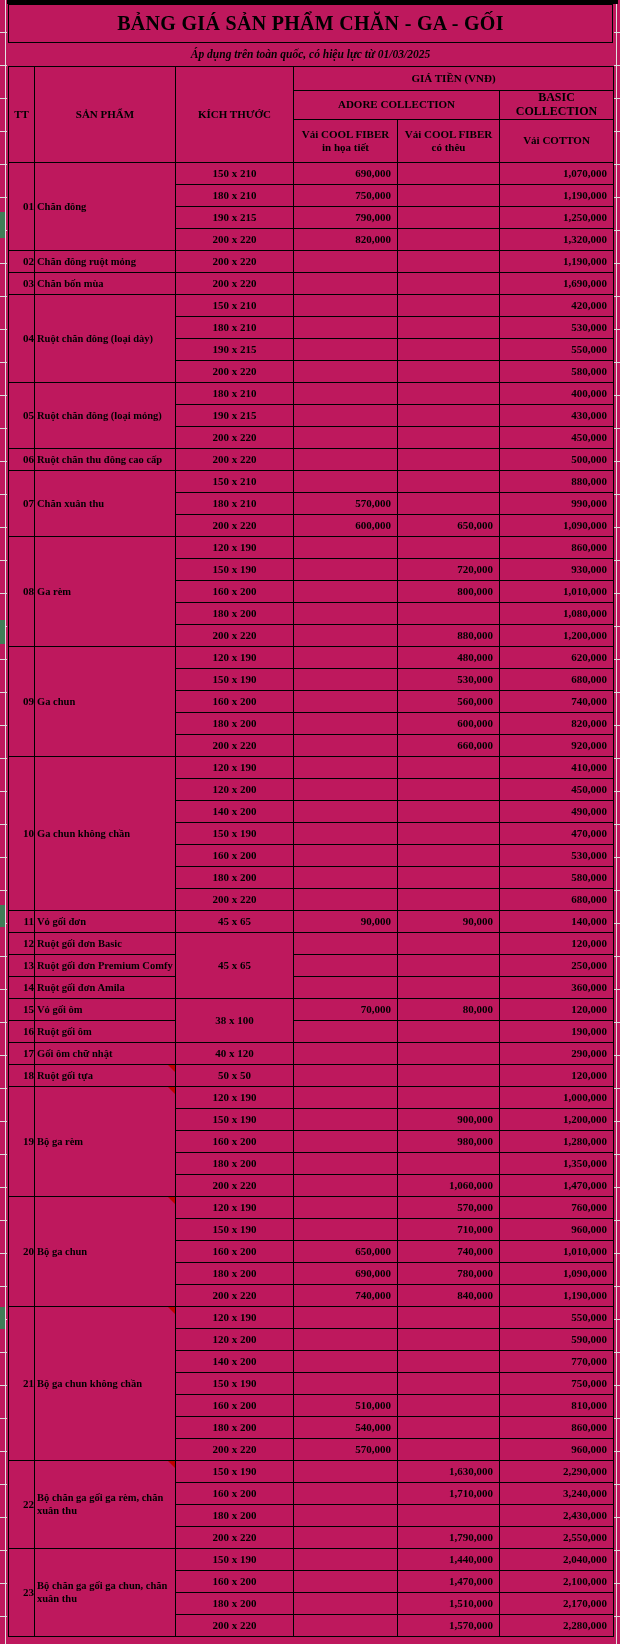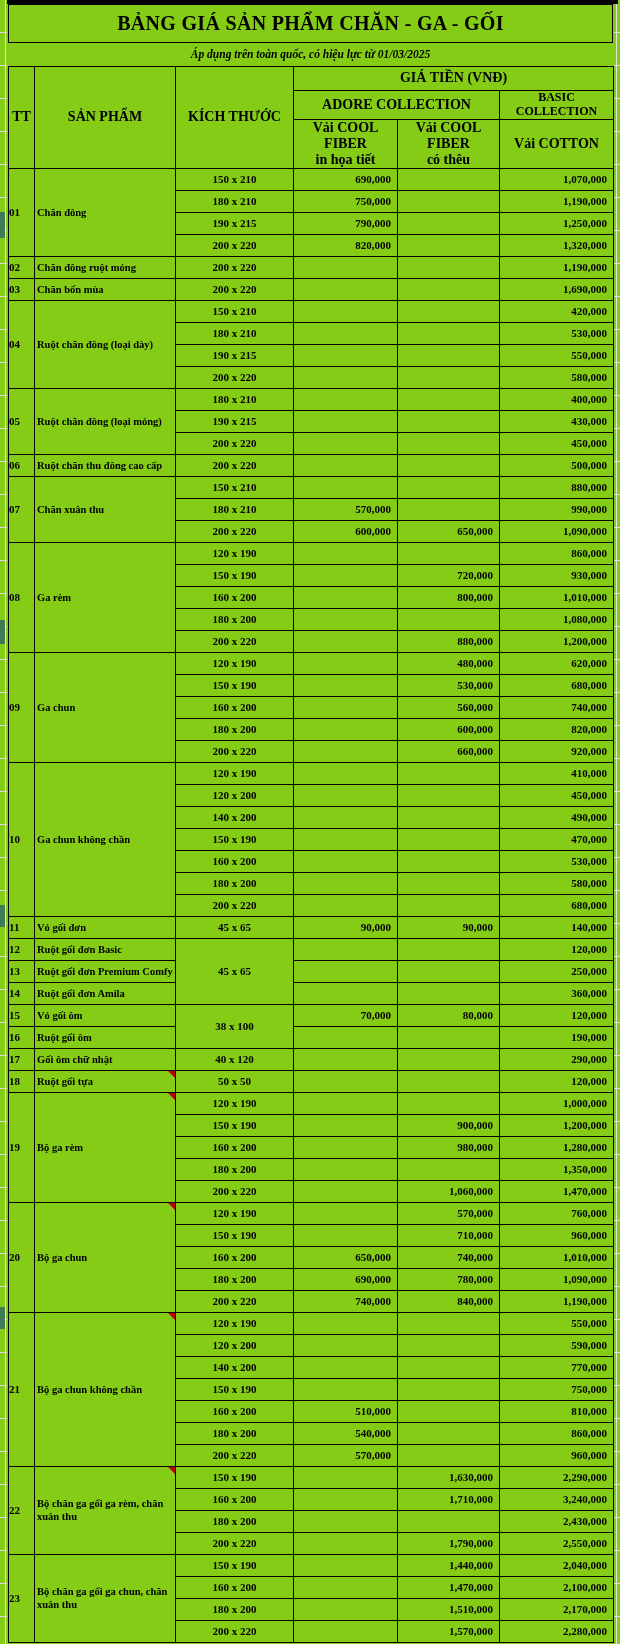--- a/index.html
+++ b/index.html
@@ -1,16 +1,16 @@
 <!DOCTYPE html>
 <html><head>
 <meta charset="utf-8">
 <style>
   html,body{margin:0;padding:0;background:#fff;}
-  .sheet{position:relative;width:620px;height:1644px;background:#84cc16;overflow:hidden;
+  .sheet{position:relative;width:620px;height:1644px;background:#be185d;overflow:hidden;
          font-family:"Liberation Serif","DejaVu Serif",serif;color:#000;}
   
   .mleft{position:absolute;left:0;top:0;width:7px;height:1644px;
          background:repeating-linear-gradient(to bottom,transparent 0,transparent 32px,#dcdcdc 32px,#dcdcdc 33px);}
   .vline-l{position:absolute;left:5px;top:0;width:1px;height:1644px;background:#e2e2e2;}
   .mright{position:absolute;left:614px;top:0;width:6px;height:1644px;
          background:repeating-linear-gradient(to bottom,transparent 0,transparent 32px,#dcdcdc 32px,#dcdcdc 33px);}
   .vline-r{position:absolute;left:616px;top:0;width:1px;height:1644px;background:#e2e2e2;}
   .topbar{position:absolute;left:7px;top:0;width:611px;height:4px;background:#000;}
   
@@ -19,28 +19,28 @@
   .g2{top:620px;height:24px;}
   .g3{top:905px;height:22px;}
   .g4{top:1307px;height:22px;}
   .doc{position:absolute;left:8px;top:4px;width:605px;}
   .title-box{border:1px solid #000;height:37px;line-height:37px;text-align:center;
              font-weight:bold;font-size:20px;letter-spacing:.3px;}
   .subtitle{height:23px;line-height:23px;text-align:center;font-weight:bold;
             font-style:italic;font-size:11.5px;}
   table{border-collapse:collapse;table-layout:fixed;width:605px;}
   th,td{border:1px solid #000;font-weight:bold;padding:0;overflow:hidden;}
-  thead th{font-size:14px;text-align:center;vertical-align:middle;line-height:1.15;}
+  thead th{font-size:11px;text-align:center;vertical-align:middle;line-height:1.15;}
   .hr1{height:24px;}
   .hr2{height:22px;}
   .hr3{height:43px;margin-left:6px;}
   .basic{font-size:12px;}
   tbody tr{height:22px;}
   tbody td{font-size:11px;vertical-align:middle;}
-  .tt{text-align:left;}
+  .tt{text-align:right;}
   .size{text-align:center;}
   .num{text-align:right;padding-right:6px;}
   .product{text-align:left;position:relative;white-space:nowrap;padding:0 2px;font-size:10.5px;line-height:1.25;}
   .product.wrap{white-space:normal;}
   .note{position:absolute;top:0;right:0;width:0;height:0;
         border-top:7px solid #c00000;border-left:7px solid transparent;}
 </style>
 </head>
 <body>
 

